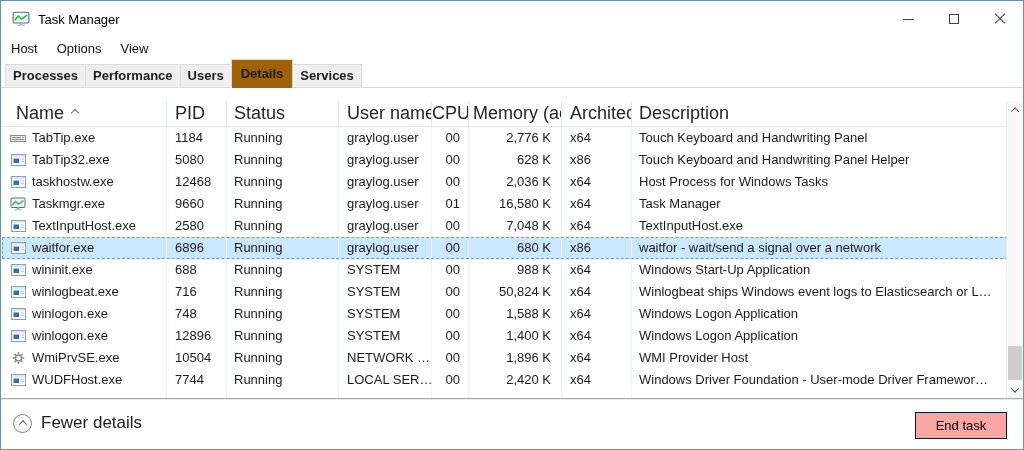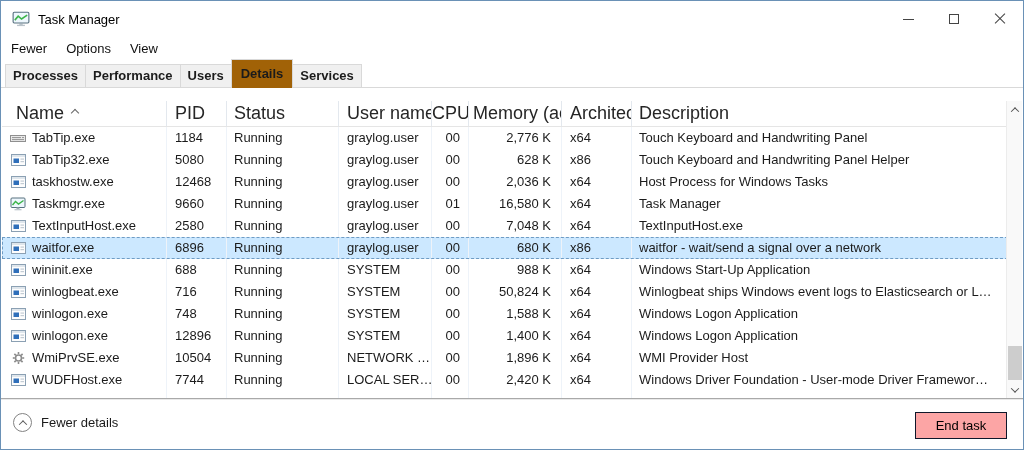--- a/index.html
+++ b/index.html
@@ -57,21 +57,21 @@
   .sb-up { top:0; }
   .sb-down { bottom:0; }
   .sb-up .chev { border-color:#505050; transform:rotate(45deg) translate(1px,1px); }
   .sb-down .chev { border-color:#505050; transform:rotate(225deg) translate(1px,1px); }
   .sb-thumb { position:absolute; left:1px; top:245px; width:14px; height:34px; background:#cdcdcd; }
   
   .footer { position:absolute; top:397px; left:0; right:0; bottom:0; background:#ffffff; border-top:1px solid #a9a9a9; box-shadow:inset 0 1px 0 #e9e9e9; }
   .details-toggle { position:absolute; left:12px; top:14px; display:flex; align-items:center; }
   .toggle-circle { width:19px; height:19px; border:1px solid #838383; border-radius:50%; display:flex; align-items:center; justify-content:center; }
   .toggle-circle .chev { border-width:1.5px; border-color:#5a5a5a; transform:rotate(45deg) translate(1px,1px); }
-  .toggle-label { margin-left:9px; font-size:13px; color:#1b1b1b; }
+  .toggle-label { margin-left:9px; font-size:17px; color:#1b1b1b; }
   .end-task-btn { position:absolute; right:16px; top:13px; width:92px; height:27px; background:#fca5a5; border:1px solid #0f172a; font-size:13px; color:#000; text-align:center; line-height:25px; font-family:inherit; }
 </style>
 </head>
 <body>
 
 <div class="window">
 
   <div class="titlebar">
     <span class="app-icon">
       <svg width="18" height="16" viewBox="0 0 16 14">
@@ -89,21 +89,21 @@
       <div class="win-btn">
           <span class="glyph-max"></span>
         </div>
       <div class="win-btn">
           <span class="glyph-close"></span>
         </div>
     </div>
   </div>
 
   <div class="menubar">
-    <span class="menu-item">Fewer</span>
+    <span class="menu-item">Host</span>
     <span class="menu-item">Options</span>
     <span class="menu-item">View</span>
   </div>
 
   <div class="tabs">
     <span class="tab">Processes</span>
     <span class="tab">Performance</span>
     <span class="tab">Users</span>
     <span class="tab active">Details</span>
     <span class="tab">Services</span>

